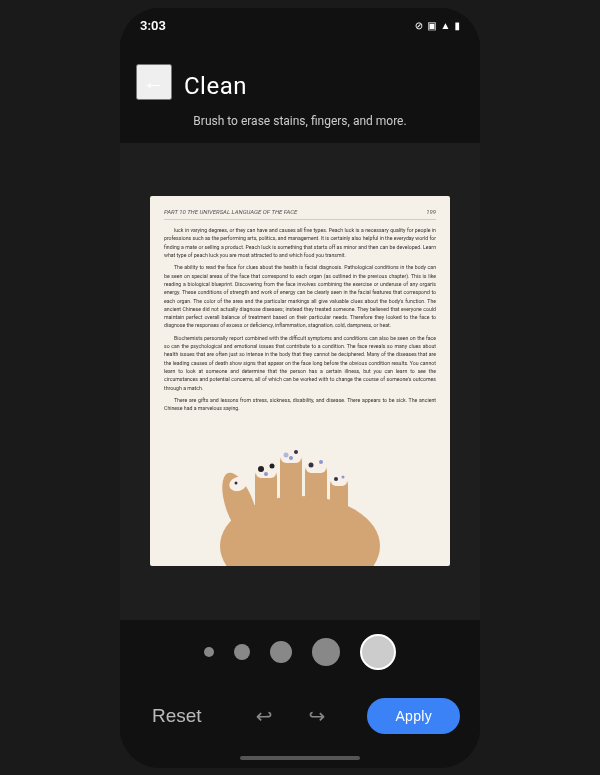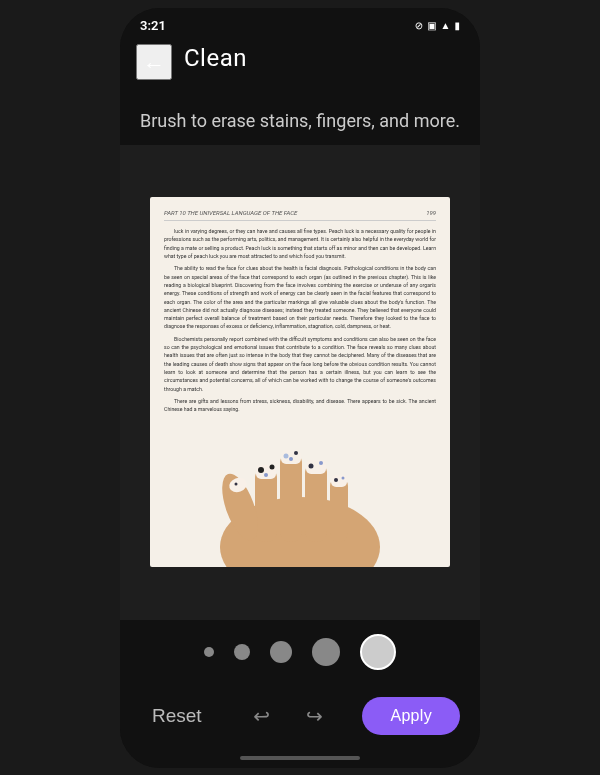--- a/index.html
+++ b/index.html
@@ -51,21 +51,21 @@
     .status-icon {
       color: #ffffff;
       font-size: 11px;
     }
 
     
     .app-bar {
       background: #111111;
       height: 56px;
       display: flex;
-      align-items: flex-start;
+      align-items: flex-end;
       padding: 0 16px;
       gap: 12px;
       flex-shrink: 0;
     }
 
     .back-btn {
       color: #ffffff;
       font-size: 22px;
       cursor: pointer;
       width: 36px;
@@ -85,21 +85,21 @@
     
     .subtitle {
       background: #111111;
       padding: 10px 16px 14px;
       text-align: center;
       flex-shrink: 0;
     }
 
     .subtitle-text {
       color: #cccccc;
-      font-size: 18px;
+      font-size: 12px;
       font-weight: 400;
     }
 
     
     .image-area {
       flex: 1;
       background: #1e1e1e;
       display: flex;
       align-items: center;
       justify-content: center;
@@ -220,26 +220,26 @@
       cursor: pointer;
       background: none;
       border: none;
       padding: 4px 8px;
       display: flex;
       align-items: center;
       justify-content: center;
     }
 
     .apply-btn {
-      background: #8b5cf6;
+      background: #3b82f6;
       color: #ffffff;
       border: none;
       border-radius: 24px;
       padding: 10px 28px;
-      font-size: 16px;
+      font-size: 14px;
       font-weight: 500;
       cursor: pointer;
       letter-spacing: 0.3px;
     }
 
     
     .home-indicator {
       background: #111111;
       height: 20px;
       display: flex;
@@ -254,21 +254,21 @@
       background: #555555;
       border-radius: 2px;
     }
   </style>
 </head>
 <body>
 
 <div class="phone-shell">
 
   <div class="status-bar">
-    <span class="status-time">3:21</span>
+    <span class="status-time">3:03</span>
     <div class="status-icons">
       <span class="status-icon" style="font-size:10px;">⊘</span>
       <span class="status-icon" style="font-size:10px;">▣</span>
       <span class="status-icon" style="font-size:10px;">▲</span>
       <span class="status-icon" style="font-size:10px;">▮</span>
     </div>
   </div>
 
   <div class="app-bar">
     <button class="back-btn">←</button>

